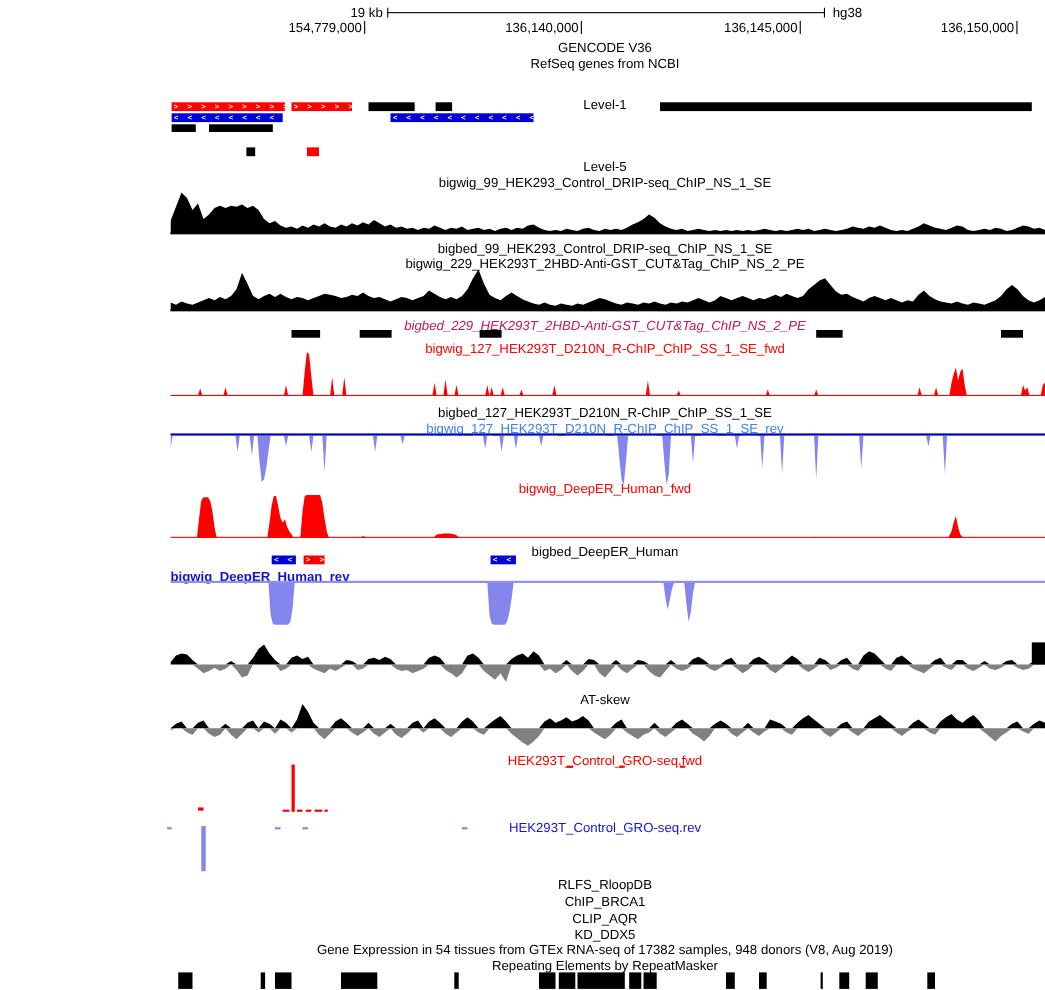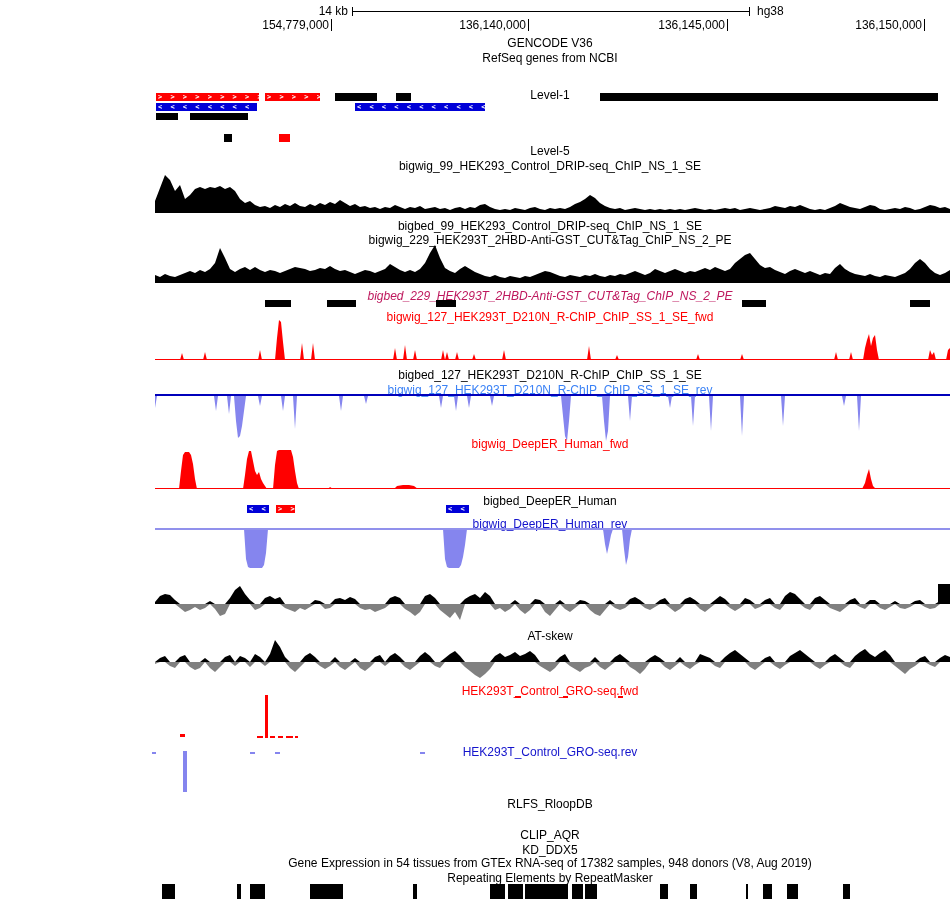--- a/index.html
+++ b/index.html
@@ -11,39 +11,40 @@
   .rt{text-align:right;}
   .tick{width:1px;background:#000;}
   .hline{height:1px;background:#000;}
   svg{display:block;}
 </style>
 </head>
 <body>
 
 <div id="stage">
 
-  <div class="abs lbl rt" style="left:248px;width:100px;top:5px;">14 kb</div>
+  <div class="abs lbl rt" style="left:248px;width:100px;top:5px;">19 kb</div>
   <div class="abs hline" style="left:352px;width:398px;top:11px;"></div>
   <div class="abs tick" style="left:352px;top:7px;height:9px;"></div>
   <div class="abs tick" style="left:749px;top:7px;height:9px;"></div>
   <div class="abs lbl" style="left:757px;top:5px;">hg38</div>
 
   <div class="abs lbl rt" style="left:223px;width:106px;top:19px;">154,779,000</div>
   <div class="abs tick" style="left:331px;top:19px;height:12px;"></div>
   <div class="abs lbl rt" style="left:420px;width:106px;top:19px;">136,140,000</div>
   <div class="abs tick" style="left:528px;top:19px;height:12px;"></div>
   <div class="abs lbl rt" style="left:619px;width:106px;top:19px;">136,145,000</div>
   <div class="abs tick" style="left:727px;top:19px;height:12px;"></div>
   <div class="abs lbl rt" style="left:816px;width:106px;top:19px;">136,150,000</div>
   <div class="abs tick" style="left:924px;top:19px;height:12px;"></div>
 
   <div class="abs lbl ctr" style="top:37px;">GENCODE V36</div>
   <div class="abs lbl ctr" style="top:52px;">RefSeq genes from NCBI</div>
 
   <div class="abs lbl ctr" style="top:798px;">RLFS_RloopDB</div>
+  <div class="abs lbl ctr" style="top:814px;">ChIP_BRCA1</div>
   <div class="abs lbl ctr" style="top:829px;">CLIP_AQR</div>
   <div class="abs lbl ctr" style="top:844px;">KD_DDX5</div>
   <div class="abs lbl ctr" style="top:857px;">Gene Expression in 54 tissues from GTEx RNA-seq of 17382 samples, 948 donors (V8, Aug 2019)</div>
   <div class="abs lbl ctr" style="top:872px;">Repeating Elements by RepeatMasker</div>
 <div class="abs lbl" style="left: 155px; width: 790px; top: 89px; text-align: center; color: rgb(0, 0, 0);">Level-1</div>
     <div class="abs" style="left: 156px; top: 93px; width: 101px; height: 8px; background: rgb(255, 0, 0); overflow: hidden; white-space: nowrap; color: rgb(255, 255, 255); font: bold 7px / 8px &quot;DejaVu Sans Mono&quot;, monospace; letter-spacing: 2px; padding-left: 2px;">&gt; &gt; &gt; &gt; &gt; &gt; &gt; &gt; &gt; &gt; &gt; &gt; &gt; &gt; </div>
     <div class="abs" style="left: 265px; top: 93px; width: 53px; height: 8px; background: rgb(255, 0, 0); overflow: hidden; white-space: nowrap; color: rgb(255, 255, 255); font: bold 7px / 8px &quot;DejaVu Sans Mono&quot;, monospace; letter-spacing: 2px; padding-left: 2px;">&gt; &gt; &gt; &gt; &gt; &gt; &gt; </div>
     <div class="abs" style="left: 335px; top: 93px; width: 42px; height: 8px; background: rgb(0, 0, 0); overflow: hidden; white-space: nowrap;"></div>
     <div class="abs" style="left: 396px; top: 93px; width: 15px; height: 8px; background: rgb(0, 0, 0); overflow: hidden; white-space: nowrap;"></div>
     <div class="abs" style="left: 600px; top: 93px; width: 338px; height: 8px; background: rgb(0, 0, 0); overflow: hidden; white-space: nowrap;"></div>
@@ -82,21 +83,21 @@
       </svg>
     </div>
     <div class="abs" style="left: 155px; top: 394px; width: 795px; height: 2px; background: rgb(0, 0, 187);"></div>
     <div class="abs lbl" style="left: 155px; width: 790px; top: 438px; text-align: center; color: rgb(255, 0, 0);">bigwig_DeepER_Human_fwd</div>
     <div class="abs" style="left: 155px; top: 448px; width: 795px; height: 41px;">
       <svg width="795" height="41" viewBox="0 0 795 41">
         <polygon points="0.0,41.0 0.0,41.0 24.0,41.0 26.0,23.0 28.0,7.0 30.0,4.0 34.0,4.0 36.0,7.0 38.0,16.0 40.0,31.0 42.0,41.0 88.0,41.0 90.0,27.0 92.0,11.0 94.0,3.0 96.0,3.0 98.0,13.0 100.0,23.0 102.0,27.0 104.0,24.0 106.0,31.0 108.0,35.0 110.0,38.0 112.0,41.0 118.0,41.0 120.0,17.0 122.0,3.0 124.0,2.0 136.0,2.0 138.0,9.0 140.0,23.0 142.0,35.0 144.0,41.0 173.0,41.0 175.0,39.0 178.0,41.0 239.0,41.0 242.0,38.0 248.0,37.0 254.0,37.0 259.0,38.0 263.0,41.0 584.0,41.0 586.0,40.0 588.0,41.0 707.0,41.0 710.0,35.0 712.0,27.0 714.0,21.0 716.0,31.0 718.0,38.0 721.0,41.0 795.0,41.0 795.0,41.0" fill="#FF0000"></polygon>
       </svg>
     </div>
     <div class="abs" style="left: 155px; top: 488px; width: 795px; height: 1px; background: rgb(255, 0, 0);"></div>
-    <div class="abs lbl" style="left: 155px; width: 790px; top: 518px; text-align: center; color: rgb(20, 20, 204);">bigwig_DeepER_Human_rev</div>
+    <div class="abs lbl" style="left: 155px; width: 790px; top: 518px; color: rgb(20, 20, 204); font-weight: bold;">bigwig_DeepER_Human_rev</div>
     <div class="abs" style="left: 155px; top: 529px; width: 795px; height: 41px;">
       <svg width="795" height="41" viewBox="0 0 795 41">
         <polygon points="0.0,0.0 0.0,0.0 89.0,0.0 91.0,30.0 93.0,38.0 95.0,39.0 107.0,39.0 109.0,36.0 111.0,24.0 113.0,0.0 288.0,0.0 290.0,30.0 292.0,38.0 294.0,39.0 304.0,39.0 306.0,36.0 308.0,28.0 310.0,16.0 312.0,0.0 448.0,0.0 450.0,15.0 452.0,25.0 454.0,16.0 456.0,6.0 458.0,0.0 467.0,0.0 469.0,20.0 471.0,36.0 473.0,28.0 475.0,10.0 477.0,0.0 795.0,0.0 795.0,0.0" fill="#8585EE"></polygon>
       </svg>
     </div>
     <div class="abs" style="left: 155px; top: 528px; width: 795px; height: 2px; background: rgb(145, 145, 236);"></div>
     <div class="abs" style="left: 155px; top: 584px; width: 795px; height: 40px;">
       <svg width="795" height="40" viewBox="0 0 795 40">
         <polygon points="0.0,20.0 0.0,18.0 5.0,12.0 10.0,10.0 15.0,11.0 20.0,16.0 25.0,20.0 30.0,20.0 35.0,20.0 40.0,20.0 45.0,20.0 50.0,20.0 55.0,17.0 60.0,20.0 65.0,20.0 70.0,20.0 75.0,14.0 80.0,6.0 85.0,2.0 90.0,10.0 95.0,16.0 100.0,20.0 105.0,20.0 110.0,14.0 115.0,12.0 120.0,15.0 125.0,13.0 130.0,20.0 135.0,20.0 140.0,20.0 145.0,20.0 150.0,20.0 155.0,20.0 160.0,16.0 165.0,17.0 170.0,20.0 175.0,20.0 180.0,15.0 185.0,14.0 190.0,16.0 195.0,13.0 200.0,15.0 205.0,20.0 210.0,20.0 215.0,20.0 220.0,20.0 225.0,20.0 230.0,20.0 235.0,14.0 240.0,12.0 245.0,14.0 250.0,20.0 255.0,20.0 260.0,20.0 265.0,20.0 270.0,12.0 275.0,10.0 280.0,14.0 285.0,20.0 290.0,20.0 295.0,20.0 300.0,20.0 305.0,20.0 310.0,15.0 315.0,12.0 320.0,10.0 325.0,14.0 330.0,8.0 335.0,12.0 340.0,20.0 345.0,20.0 350.0,20.0 355.0,20.0 360.0,16.0 365.0,20.0 370.0,20.0 375.0,20.0 380.0,15.0 385.0,16.0 390.0,20.0 395.0,20.0 400.0,20.0 405.0,16.0 410.0,20.0 415.0,20.0 420.0,20.0 425.0,16.0 430.0,17.0 435.0,20.0 440.0,20.0 445.0,20.0 450.0,20.0 455.0,16.0 460.0,20.0 465.0,20.0 470.0,20.0 475.0,15.0 480.0,13.0 485.0,16.0 490.0,20.0 495.0,20.0 500.0,20.0 505.0,16.0 510.0,14.0 515.0,20.0 520.0,20.0 525.0,20.0 530.0,15.0 535.0,13.0 540.0,16.0 545.0,20.0 550.0,20.0 555.0,20.0 560.0,16.0 565.0,12.0 570.0,15.0 575.0,20.0 580.0,20.0 585.0,20.0 590.0,14.0 595.0,16.0 600.0,20.0 605.0,20.0 610.0,16.0 615.0,14.0 620.0,20.0 625.0,20.0 630.0,12.0 635.0,8.0 640.0,10.0 645.0,15.0 650.0,20.0 655.0,20.0 660.0,14.0 665.0,12.0 670.0,16.0 675.0,20.0 680.0,20.0 685.0,20.0 690.0,20.0 695.0,16.0 700.0,14.0 705.0,20.0 710.0,20.0 715.0,16.0 720.0,16.0 725.0,20.0 730.0,20.0 735.0,20.0 740.0,17.0 745.0,20.0 750.0,20.0 755.0,20.0 760.0,17.0 765.0,16.0 770.0,20.0 775.0,20.0 780.0,20.0 785.0,17.0 790.0,17.0 795.0,17.0 795.0,20.0" fill="#000000"></polygon>
         <polygon points="0.0,20.0 0.0,20.0 5.0,20.0 10.0,20.0 15.0,20.0 20.0,20.0 25.0,24.0 30.0,28.0 35.0,26.0 40.0,23.0 45.0,26.0 50.0,24.0 55.0,20.0 60.0,25.0 65.0,32.0 70.0,30.0 75.0,20.0 80.0,20.0 85.0,20.0 90.0,20.0 95.0,20.0 100.0,26.0 105.0,24.0 110.0,20.0 115.0,20.0 120.0,20.0 125.0,20.0 130.0,24.0 135.0,26.0 140.0,28.0 145.0,24.0 150.0,26.0 155.0,23.0 160.0,20.0 165.0,20.0 170.0,25.0 175.0,24.0 180.0,20.0 185.0,20.0 190.0,20.0 195.0,20.0 200.0,20.0 205.0,24.0 210.0,26.0 215.0,25.0 220.0,28.0 225.0,26.0 230.0,24.0 235.0,20.0 240.0,20.0 245.0,20.0 250.0,25.0 255.0,28.0 260.0,32.0 265.0,28.0 270.0,20.0 275.0,20.0 280.0,20.0 285.0,26.0 290.0,30.0 295.0,34.0 300.0,28.0 305.0,36.0 310.0,20.0 315.0,20.0 320.0,20.0 325.0,20.0 330.0,20.0 335.0,20.0 340.0,26.0 345.0,24.0 350.0,28.0 355.0,25.0 360.0,20.0 365.0,26.0 370.0,30.0 375.0,26.0 380.0,20.0 385.0,20.0 390.0,28.0 395.0,32.0 400.0,26.0 405.0,20.0 410.0,25.0 415.0,28.0 420.0,24.0 425.0,20.0 430.0,20.0 435.0,26.0 440.0,30.0 445.0,32.0 450.0,26.0 455.0,20.0 460.0,24.0 465.0,26.0 470.0,24.0 475.0,20.0 480.0,20.0 485.0,20.0 490.0,24.0 495.0,26.0 500.0,23.0 505.0,20.0 510.0,20.0 515.0,24.0 520.0,28.0 525.0,25.0 530.0,20.0 535.0,20.0 540.0,20.0 545.0,25.0 550.0,28.0 555.0,24.0 560.0,20.0 565.0,20.0 570.0,20.0 575.0,24.0 580.0,27.0 585.0,24.0 590.0,20.0 595.0,20.0 600.0,25.0 605.0,23.0 610.0,20.0 615.0,20.0 620.0,24.0 625.0,26.0 630.0,20.0 635.0,20.0 640.0,20.0 645.0,20.0 650.0,24.0 655.0,26.0 660.0,20.0 665.0,20.0 670.0,20.0 675.0,24.0 680.0,26.0 685.0,28.0 690.0,24.0 695.0,20.0 700.0,20.0 705.0,23.0 710.0,25.0 715.0,20.0 720.0,20.0 725.0,24.0 730.0,26.0 735.0,23.0 740.0,20.0 745.0,24.0 750.0,25.0 755.0,23.0 760.0,20.0 765.0,20.0 770.0,23.0 775.0,25.0 780.0,24.0 785.0,20.0 790.0,20.0 795.0,20.0 795.0,20.0" fill="#808080"></polygon>

